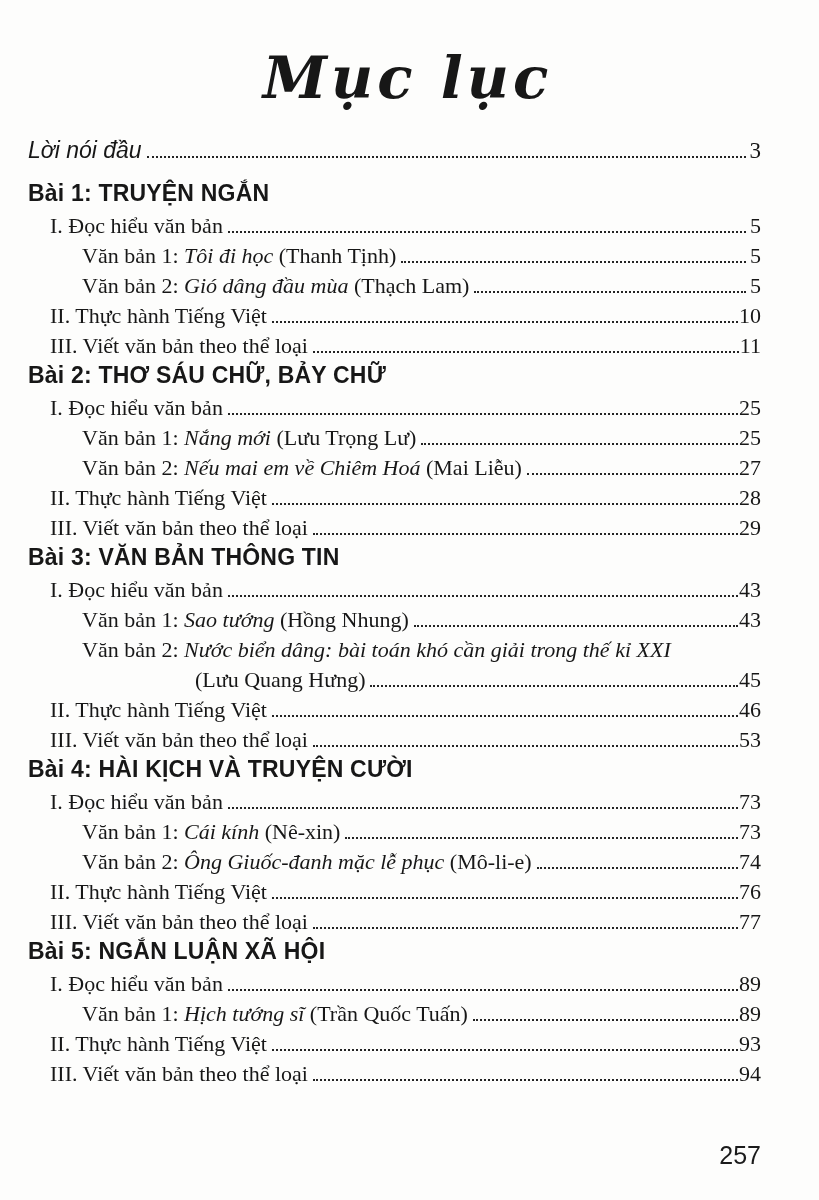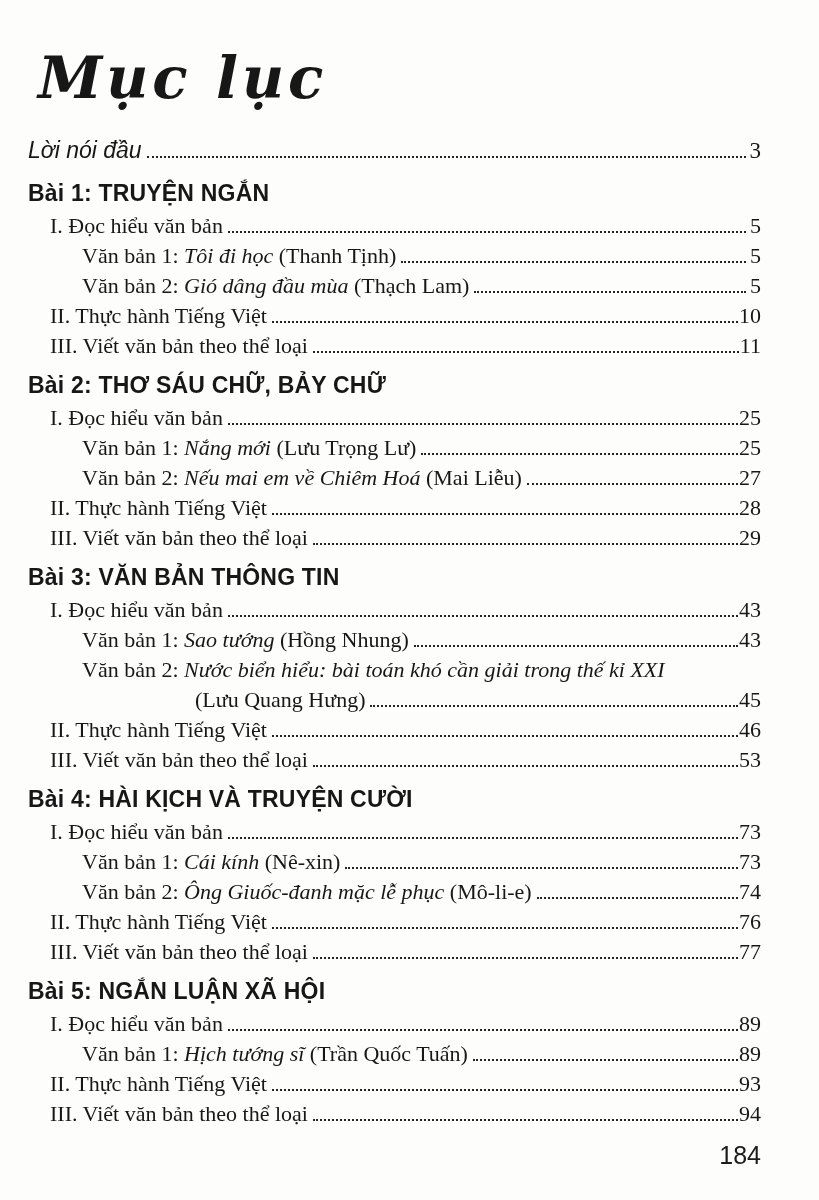--- a/index.html
+++ b/index.html
@@ -2,36 +2,36 @@
 <html><head>
 <meta charset="utf-8">
 <style>
   html,body{margin:0;padding:0;background:#e8e8e8;}
   .page{
     position:relative;width:819px;height:1200px;margin:0 auto;
     background:#fdfdfc;color:#171717;overflow:hidden;
     font-family:"Liberation Serif",serif;
   }
   .title{
-    margin:30px 4px 4px 0;height:96px;line-height:96px;
+    margin:30px 4px 4px 0;height:96px;line-height:96px;text-align:center;
     font-family:"DejaVu Serif",serif;font-style:italic;font-weight:bold;
-    font-size:58px;letter-spacing:4px;padding-left:38px;
+    font-size:58px;letter-spacing:4px;
   }
   .toc{padding:0 58px 0 28px;}
   .row{display:flex;height:30px;align-items:flex-end;font-size:22px;line-height:27px;}
   .row .txt{white-space:nowrap;}
   .row em{font-style:italic;}
   .fill{flex:1 1 auto;min-width:12px;border-bottom:2px dotted #242424;margin:0 1px 6px 5px;}
   .pg{min-width:14px;text-align:right;}
   .preface{height:34px;margin-bottom:14px;font-size:23px;}
   .preface .txt{font-family:"Liberation Sans",sans-serif;font-style:italic;}
   .preface .pg{font-family:"Liberation Serif",serif;}
   .heading{
     font-family:"Liberation Sans",sans-serif;font-weight:bold;font-size:23px;
-    margin-top:11px;height:31px;line-height:31px;letter-spacing:0.2px;
+    margin-top:1px;height:31px;line-height:31px;letter-spacing:0.2px;
   }
   .ind1{padding-left:22px;}
   .ind2{padding-left:54px;}
   .ind3{padding-left:167px;justify-content:center;}
   .footer{
     position:absolute;right:58px;bottom:30px;
     font-family:"Liberation Sans",sans-serif;font-size:25px;color:#1b1b1b;
   }
 </style>
 </head>
@@ -102,21 +102,21 @@
         <span class="txt">I. Đọc hiểu văn bản </span>
         <span class="fill"></span>
         <span class="pg">43</span>
       </div>
       <div class="row  ind2">
         <span class="txt">Văn bản 1: <em>Sao tướng</em> (Hồng Nhung) </span>
         <span class="fill"></span>
         <span class="pg">43</span>
       </div>
       <div class="row  ind2">
-        <span class="txt">Văn bản 2: <em>Nước biển hiểu: bài toán khó cần giải trong thế kỉ XXI</em></span>
+        <span class="txt">Văn bản 2: <em>Nước biển dâng: bài toán khó cần giải trong thế kỉ XXI</em></span>
       </div>
       <div class="row  ind3">
         <span class="txt">(Lưu Quang Hưng)</span>
         <span class="fill"></span>
         <span class="pg">45</span>
       </div>
       <div class="row  ind1">
         <span class="txt">II. Thực hành Tiếng Việt </span>
         <span class="fill"></span>
         <span class="pg">46</span>
@@ -167,14 +167,14 @@
         <span class="txt">II. Thực hành Tiếng Việt </span>
         <span class="fill"></span>
         <span class="pg">93</span>
       </div>
       <div class="row  ind1">
         <span class="txt">III. Viết văn bản theo thể loại </span>
         <span class="fill"></span>
         <span class="pg">94</span>
       </div>
     </div>
-  <div class="footer">184</div>
+  <div class="footer">257</div>
 </div>
 
 </body></html>

